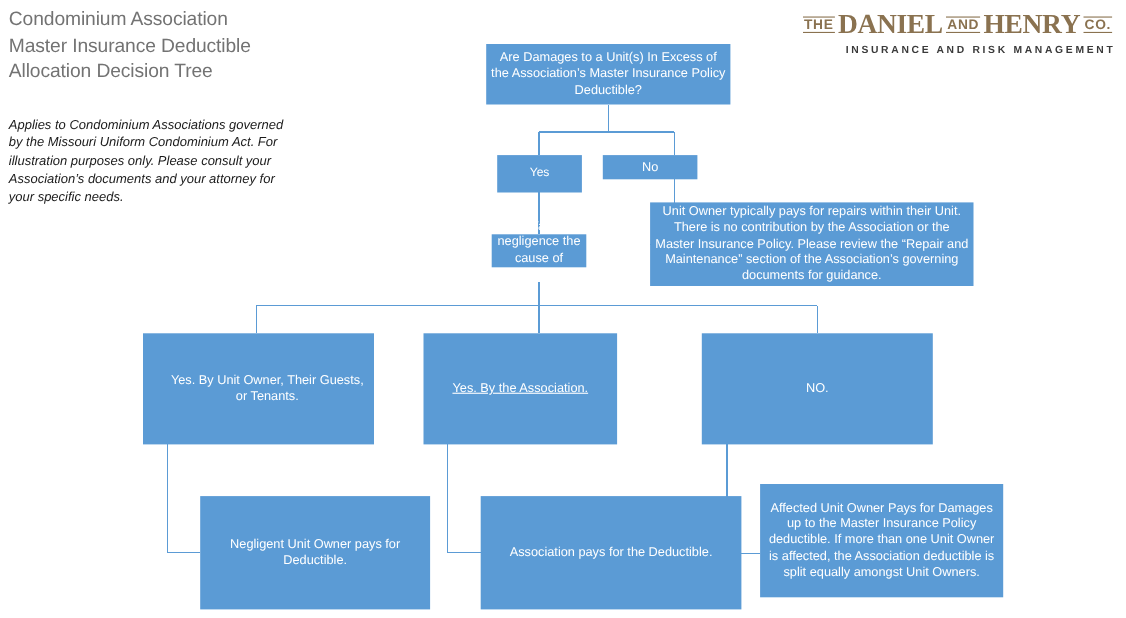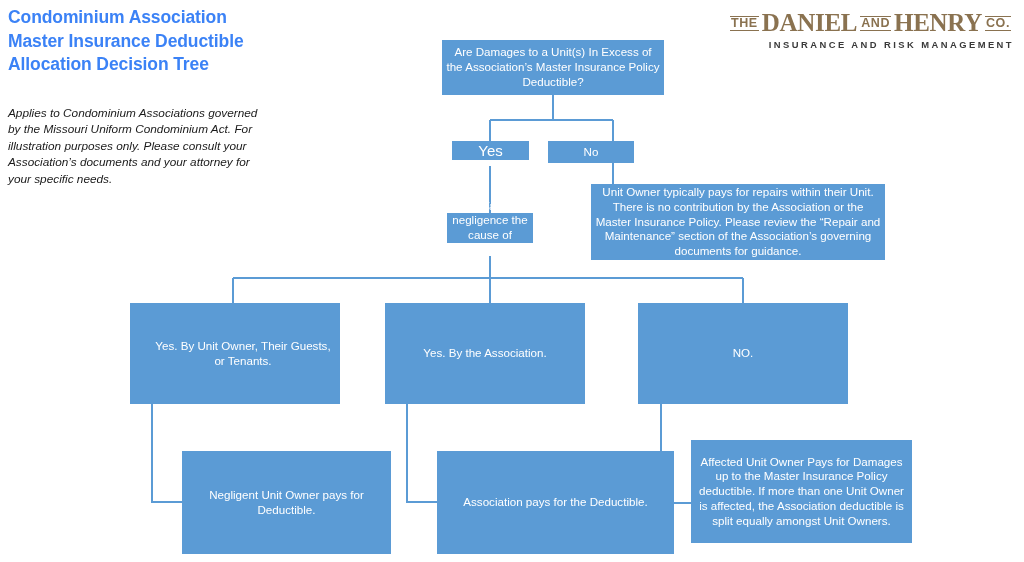--- a/index.html
+++ b/index.html
@@ -23,22 +23,22 @@
   
   #title-block {
     position: absolute;
     left: 8px;
     top: 6px;
     width: 330px;
   }
   #page-title {
     font-size: 17.5px;
     line-height: 23.5px;
-    color: #3b82f6;
-    font-weight: 700;
+    color: #737373;
+    font-weight: 400;
     letter-spacing: -0.1px;
     white-space: pre-line;
   }
   #disclaimer {
     position: absolute;
     left: 8px;
     top: 105px;
     width: 262px;
     font-size: 11.8px;
     line-height: 16.4px;
@@ -97,26 +97,26 @@
     align-items: center;
     justify-content: center;
     text-align: center;
     box-sizing: border-box;
     line-height: 1.27;
     padding: 2px 4px;
   }
   .node span { display: block; white-space: pre-line; }
 
   #node-root     { left: 442px; top: 40px;  width: 222px; height: 55px;  font-size: 11.6px; }
-  #node-yes      { left: 452px; top: 141px; width: 77px;  height: 19px;  font-size: 15px; }
+  #node-yes      { left: 452px; top: 141px; width: 77px;  height: 34px;  font-size: 11px; }
   #node-no       { left: 548px; top: 141px; width: 86px;  height: 22px;  font-size: 11.6px; }
   #node-negligence { left: 447px; top: 213px; width: 86px; height: 30px; font-size: 11.6px; }
   #node-unitowner-pays { left: 591px; top: 184px; width: 294px; height: 76px; font-size: 11.6px; }
   #node-yes-owner { left: 130px; top: 303px; width: 210px; height: 101px; font-size: 11.6px; padding-left: 20px; }
-  #node-yes-assoc { left: 385px; top: 303px; width: 200px; height: 101px; font-size: 11.6px; }
+  #node-yes-assoc { left: 385px; top: 303px; width: 176px; height: 101px; font-size: 11.6px; text-decoration: underline; }
   #node-no-neg    { left: 638px; top: 303px; width: 210px; height: 101px; font-size: 11.6px; }
   #node-negligent-pays { left: 182px; top: 451px; width: 209px; height: 103px; font-size: 11.6px; }
   #node-assoc-pays     { left: 437px; top: 451px; width: 237px; height: 103px; font-size: 11.6px; }
   #node-affected-pays  { left: 691px; top: 440px; width: 221px; height: 103px; font-size: 11.6px; }
 
   
   #wires {
     position: absolute;
     left: 0; top: 0;
     width: 1024px;

